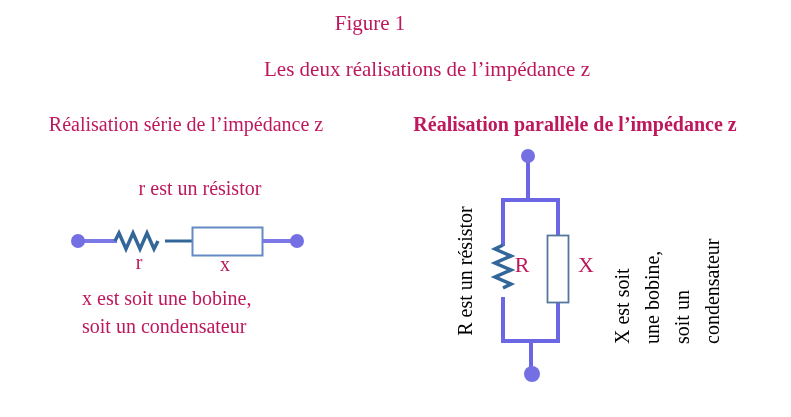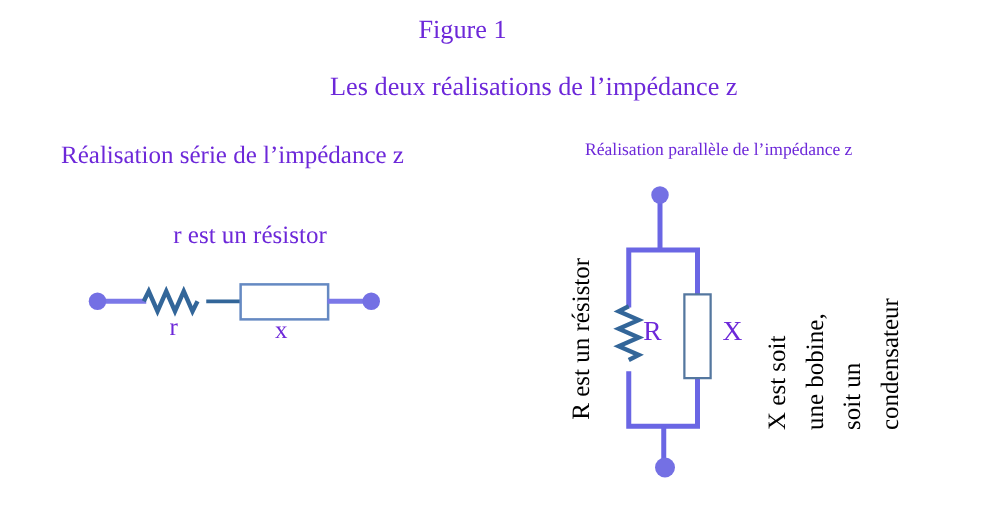--- a/index.html
+++ b/index.html
@@ -11,28 +11,28 @@
     width: 791px;
     height: 417px;
     position: relative;
     overflow: hidden;
     font-family: "Liberation Serif", serif;
     color: #000000;
   }
   .abs { position: absolute; }
   .txt {
     position: absolute;
-    color: #6d28d9;
+    color: #be185d;
     white-space: nowrap;
   }
   .center { text-align: center; }
   #figure-title    { left: 270px; top: 11px;  width: 200px; font-size: 21px; }
   #figure-subtitle { left: 190px; top: 57px;  width: 400px; font-size: 21px; text-align: right; }
   #series-heading  { left: 12px;  top: 113px; width: 348px; font-size: 20px; }
-  #parallel-heading{ left: 388px; top: 113px; width: 374px; font-size: 14px; }
+  #parallel-heading{ left: 388px; top: 113px; width: 374px; font-size: 20px; font-weight: bold; }
   #series-note-top { left: 100px; top: 177px; width: 200px; font-size: 20px; }
   #series-label-r  { left: 124px; top: 251px; width: 30px;  font-size: 20px; }
   #series-label-x  { left: 210px; top: 253px; width: 30px;  font-size: 20px; }
   #series-note-bottom {
     left: 82px; top: 284px; font-size: 20px; line-height: 28px;
     white-space: nowrap;
   }
   #parallel-label-R { left: 506px; top: 252px; width: 32px; font-size: 22px; }
   #parallel-label-X { left: 570px; top: 252px; width: 32px; font-size: 22px; }
   #parallel-note-left {
@@ -57,20 +57,22 @@
 
 <div id="series-heading" class="txt center">Réalisation série de l’impédance z</div>
 <div id="parallel-heading" class="txt center">Réalisation parallèle de l’impédance z</div>
 
 <div id="series-note-top" class="txt center">r est un résistor</div>
 
 <div id="series-label-r" class="txt center">r</div>
 <div id="series-label-x" class="txt center">x</div>
 
 <div id="series-note-bottom" class="txt">
+  <div>x est soit une bobine,</div>
+  <div>soit un condensateur</div>
 </div>
 
 <div id="parallel-label-R" class="txt center">R</div>
 <div id="parallel-label-X" class="txt center">X</div>
 
 <div id="parallel-note-left" class="abs">R est un résistor</div>
 
 <div id="parallel-note-right" class="abs">
   <div>X est soit</div>
   <div>une bobine,</div>

